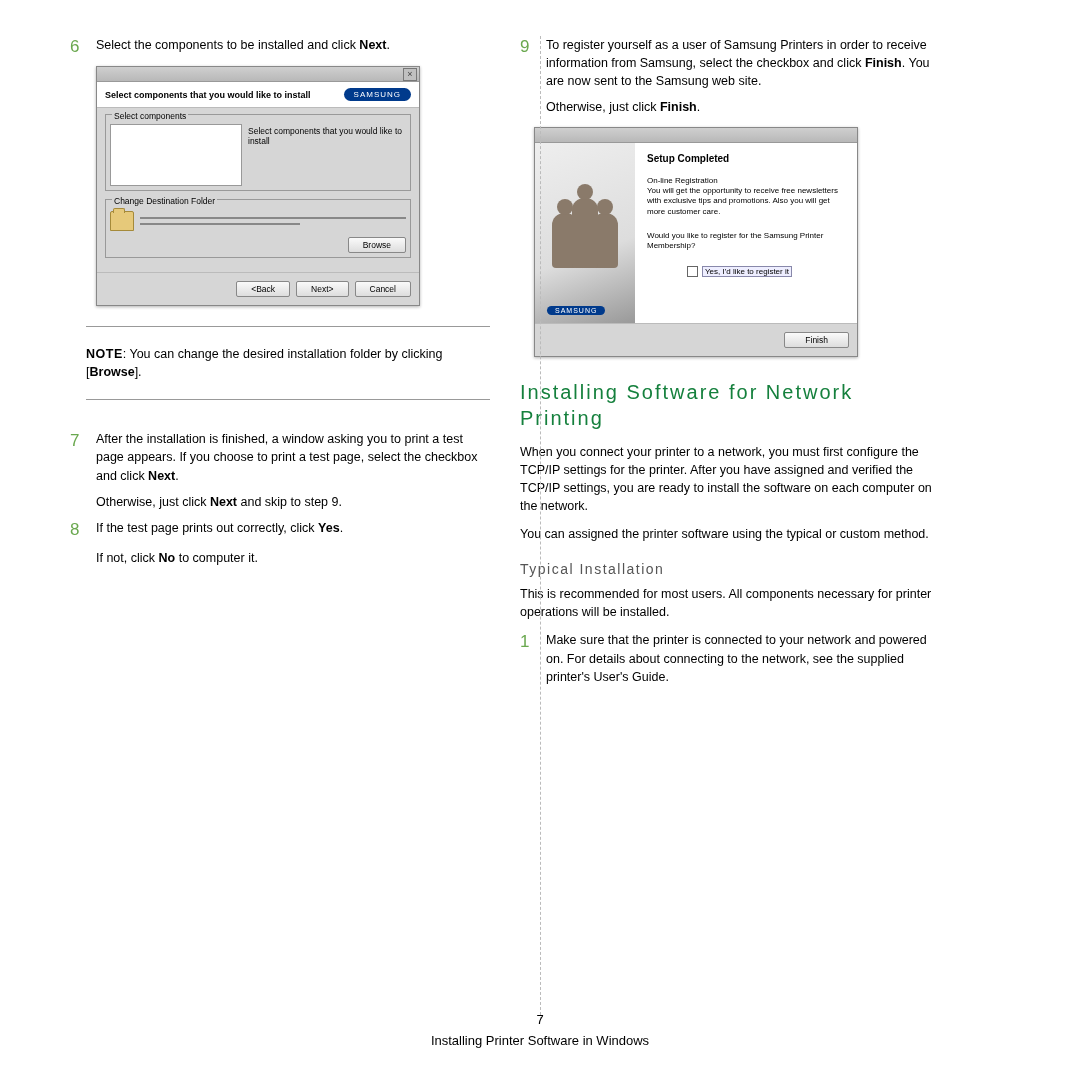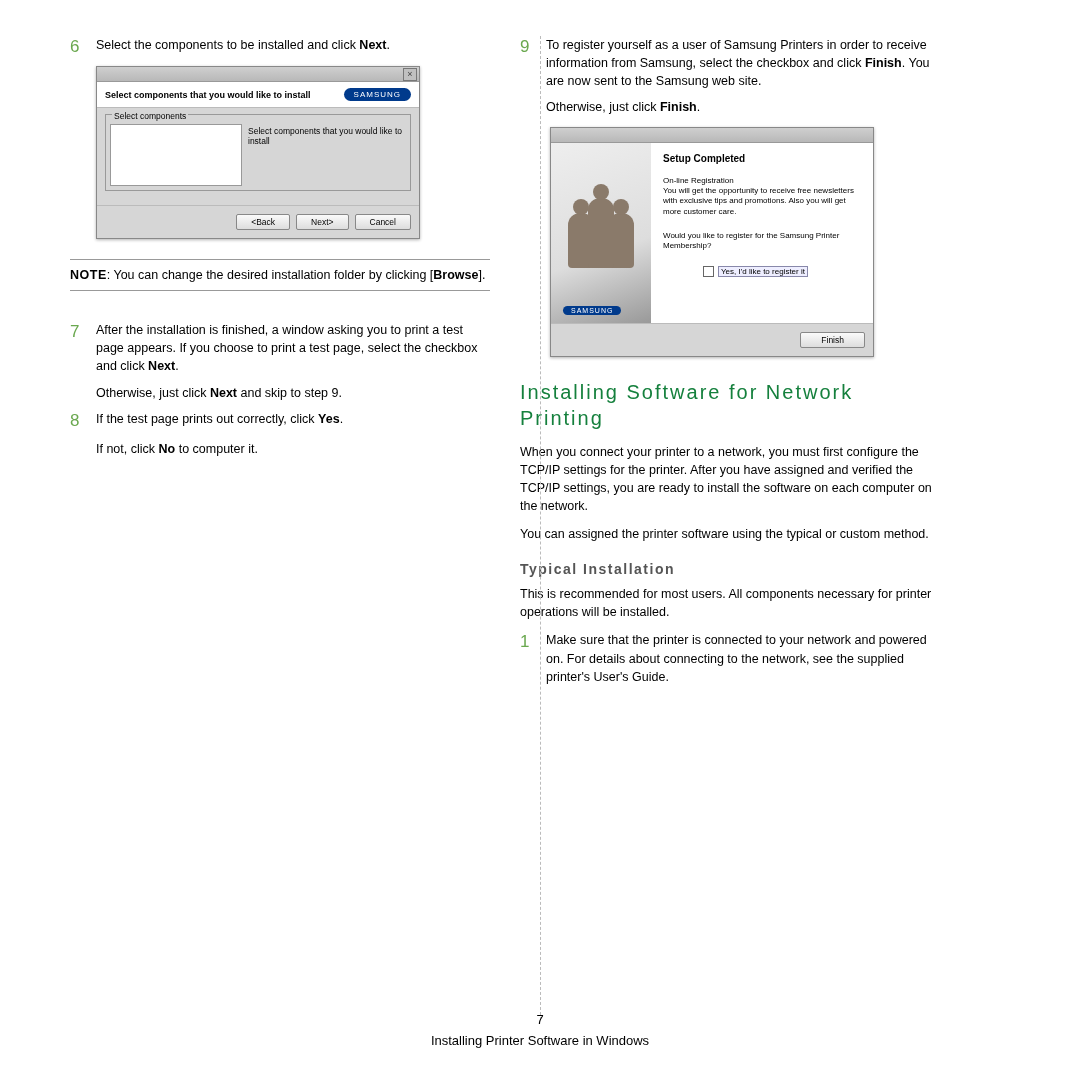--- a/index.html
+++ b/index.html
@@ -49,22 +49,22 @@
     font-size: 12.5px;
     line-height: 1.45;
     margin-left: 26px;
     margin-bottom: 8px;
     margin-top: 4px;
   }
   .bold { font-weight: bold; }
   .note-block {
     border-top: 1px solid #999;
     border-bottom: 1px solid #999;
-    padding: 6px 0;
-    margin: 20px 0 30px 0;
+    padding: 18px 0;
+    margin: 20px 0 30px 16px;
     font-size: 12.5px;
     line-height: 1.45;
   }
   .smallcaps {
     font-variant: small-caps;
     letter-spacing: 0.5px;
   }
   .footer {
     position: absolute;
     bottom: 28px;
@@ -78,21 +78,21 @@
   .h2 {
     color: #15803d;
     font-size: 20px;
     letter-spacing: 2px;
     margin: 22px 0 12px 0;
     line-height: 1.3;
   }
   .h3 {
     font-size: 14px;
     letter-spacing: 1.5px;
-    font-weight: bold;
+    font-weight: normal;
     margin: 18px 0 8px 0;
     color: #555;
   }
   .body-p {
     font-size: 12.5px;
     line-height: 1.45;
     margin-bottom: 10px;
   }
   
   .dlg {
@@ -174,21 +174,21 @@
   .btn {
     border:1px solid #888;
     background: linear-gradient(#fafafa,#ddd);
     font-size: 8.5px;
     padding: 2px 14px;
     border-radius: 2px;
   }
   
   .dlg2 {
     width: 322px;
-    margin-left: 30px;
+    margin-left: 14px;
     border: 1px solid #888;
     background: #d6d6d6;
     font-size: 9px;
     box-shadow: 0 1px 3px rgba(0,0,0,0.3);
     margin-top: 10px;
   }
   .dlg2-top {
     display:flex;
     background:#fff;
     height: 180px;
@@ -247,20 +247,33 @@
       <div class="dlg-header">
         <div class="dlg-header-txt">Select components that you would like to install</div>
         <div class="samsung-pill">SAMSUNG</div>
       </div>
       <div class="dlg-body">
         <div class="fieldset">
           <span class="fieldset-label">Select components</span>
           <div class="fs-row">
             <div class="listbox"></div>
             <div class="fs-right">Select components that you would like to install</div>
+          </div>
+        </div>
+        <div class="fieldset">
+          <span class="fieldset-label">Change Destination Folder</span>
+          <div class="folder-row" style="margin-top:-4px;">
+            <div class="folder-icon"></div>
+            <div style="flex:1;">
+              <div class="pathbar" style="margin-bottom:4px;"></div>
+              <div class="pathbar" style="width:60%;"></div>
+            </div>
+          </div>
+          <div style="display:flex;justify-content:flex-end;margin-top:6px;">
+            <div class="btn">Browse</div>
           </div>
         </div>
       </div>
       <div class="dlg-buttons">
         <div class="btn">&lt;Back</div>
         <div class="btn">Next&gt;</div>
         <div class="btn">Cancel</div>
       </div>
     </div>
 

